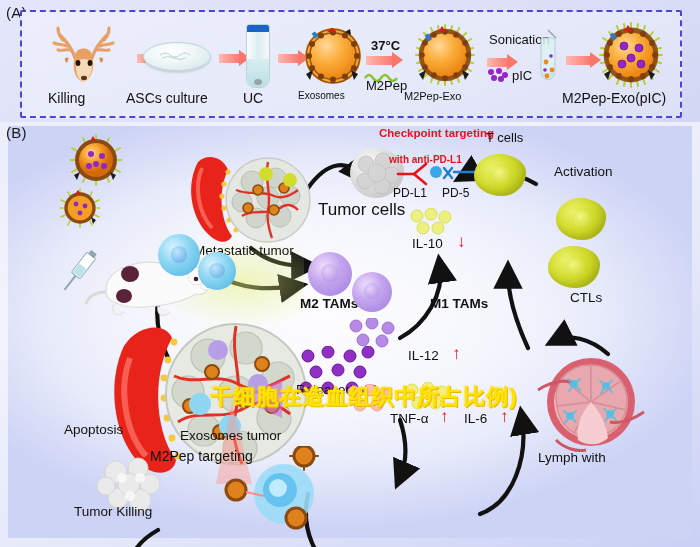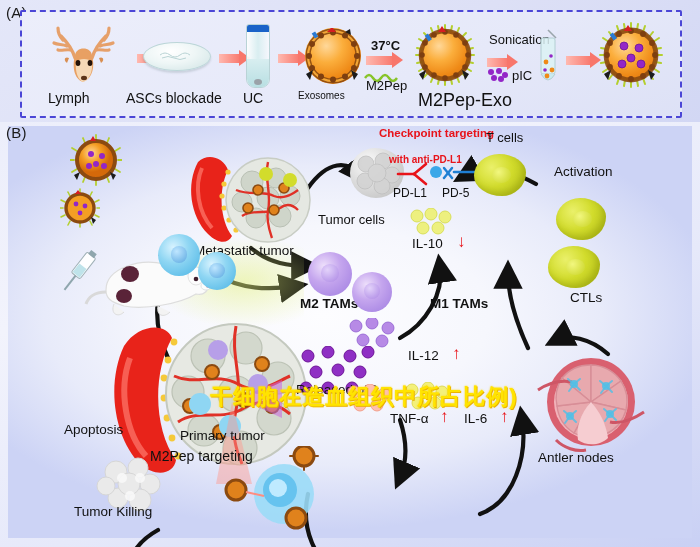--- a/index.html
+++ b/index.html
@@ -117,34 +117,34 @@
         </g>
         <path d="M30 34 C30 24 47 24 47 34 C50 44 48 56 38 60 C29 57 27 44 30 34Z" fill="#e8a063"></path>
         <path d="M31 40 C34 36 44 36 47 40 C48 50 44 58 38 60 C33 58 30 50 31 40Z" fill="#f6d9b6"></path>
         <ellipse cx="33" cy="41" rx="2.4" ry="3" fill="#231208"></ellipse>
         <ellipse cx="45" cy="41" rx="2.4" ry="3" fill="#231208"></ellipse>
         <ellipse cx="39" cy="56" rx="3" ry="2.2" fill="#5c3418"></ellipse>
         <path d="M24 36 C20 34 18 38 22 41Z" fill="#d98f52"></path>
         <path d="M54 36 C58 34 60 38 56 41Z" fill="#d98f52"></path>
       </svg>
     </div>
-    <div class="lbl" style="left:48px;top:90px;font-size:14px;">Lymph</div>
+    <div class="lbl" style="left:48px;top:90px;font-size:14px;">Killing</div>
 
     <div class="parrow" style="left:137px;top:54px;width:22px;"></div>
 
     <div class="dish" style="left:143px;top:42px;width:66px;height:27px;"></div>
     <div class="art" style="left:156px;top:48px;width:42px;height:14px;">
       <svg width="42" height="14" viewBox="0 0 42 14">
         <g stroke="#aacacb" stroke-width="1" fill="none" opacity=".8">
           <path d="M4 7 q5 -4 10 0 q5 4 10 0 q5 -4 10 0"></path>
           <path d="M6 10 q6 -3 12 0 q6 3 12 0"></path>
         </g>
       </svg>
     </div>
-    <div class="lbl" style="left:126px;top:90px;font-size:14px;">ASCs blockade</div>
+    <div class="lbl" style="left:126px;top:90px;font-size:14px;">ASCs culture</div>
 
     <div class="parrow" style="left:219px;top:54px;width:22px;"></div>
 
     <div class="tube" style="left:246px;top:24px;width:22px;height:62px;">
       <div class="cap"></div>
       <div class="liq" style="height:28px;"></div>
       <div class="pellet"></div>
     </div>
     <div class="lbl" style="left:243px;top:90px;font-size:14px;">UC</div>
 
@@ -231,21 +231,21 @@
           <circle cx="8" cy="31" r="2.8"></circle>
             <circle cx="11" cy="19" r="2.8"></circle>
             <circle cx="20" cy="11" r="2.8"></circle>
         </g>
         <path d="M24 8 l4 -6 l4 6Z" fill="#d81d21"></path>
         <rect x="12" y="10" width="4" height="7" fill="#2a7ad4" transform="rotate(-35 14 13)"></rect>
         <path d="M48 46 l7 4 l-4 6Z" fill="#1b1b1b"></path>
         <path d="M12 46 l-7 4 l4 6Z" fill="#1b1b1b"></path>
       </svg>
     </div>
-    <div class="lbl" style="left:418px;top:90px;font-size:18px;">M2Pep-Exo</div>
+    <div class="lbl" style="left:404px;top:90px;font-size:11px;">M2Pep-Exo</div>
 
     <div class="lbl" style="left:489px;top:32px;font-size:13px;">Sonication</div>
     <div class="parrow" style="left:487px;top:58px;width:22px;"></div>
     <div class="art" style="left:487px;top:68px;width:22px;height:14px;">
       <svg width="22" height="14" viewBox="0 0 22 14">
         <g fill="#9326c7">
           <circle cx="4" cy="4" r="3"></circle>
             <circle cx="12" cy="3" r="3"></circle>
             <circle cx="18" cy="7" r="3"></circle>
           <circle cx="7" cy="10" r="3"></circle>
@@ -324,20 +324,21 @@
             <circle cx="33" cy="36" r="4"></circle>
           <circle cx="24" cy="42" r="4"></circle>
             <circle cx="43" cy="42" r="4"></circle>
         </g>
         <path d="M26 9 l4 -6 l4 6Z" fill="#d81d21"></path>
         <rect x="13" y="11" width="4" height="7" fill="#2a7ad4" transform="rotate(-35 15 14)"></rect>
         <path d="M50 48 l7 4 l-4 6Z" fill="#1b1b1b"></path>
         <path d="M13 48 l-7 4 l4 6Z" fill="#1b1b1b"></path>
       </svg>
     </div>
+    <div class="lbl" style="left:562px;top:90px;font-size:14px;">M2Pep-Exo(pIC)</div>
   </div>
 
   <div id="panelB">
     <div id="panelB-inner">
 
       <svg class="ov" viewBox="0 0 684 412">
         <defs>
           <marker id="ah" markerWidth="7" markerHeight="7" refX="4" refY="3.5" orient="auto">
             <path d="M0 0 L7 3.5 L0 7 Z" fill="#111"></path>
           </marker>
@@ -513,21 +514,21 @@
           <g fill="#d3d3d3" stroke="#bdbdbd" stroke-width=".8" opacity=".9">
             <circle cx="16" cy="16" r="8"></circle>
               <circle cx="33" cy="13" r="8"></circle>
               <circle cx="42" cy="27" r="8"></circle>
             <circle cx="32" cy="38" r="8"></circle>
               <circle cx="15" cy="33" r="8"></circle>
               <circle cx="27" cy="25" r="9"></circle>
           </g>
         </svg>
       </div>
-      <div class="lbl" style="left:310px;top:86px;font-size:13px;text-align:center;">Tumor cells</div>
+      <div class="lbl" style="left:310px;top:74px;font-size:17px;text-align:center;">Tumor cells</div>
 
       <div class="lbl red" style="left:371px;top:1px;font-size:11.5px;">Checkpoint targeting</div>
       <div class="lbl red" style="left:381px;top:28px;font-size:10px;">with anti-PD-L1</div>
 
       <div style="position:absolute;left:388px;top:32px;width:106px;height:30px;">
         <svg width="106" height="30" viewBox="0 0 106 30">
           <g stroke="#e8131a" stroke-width="2.6" fill="none" stroke-linecap="round">
             <path d="M2 16 L18 16"></path>
               <path d="M18 16 L30 6"></path>
               <path d="M18 16 L30 26"></path>
@@ -631,21 +632,21 @@
           <g>
               <circle cx="88" cy="98" r="11" fill="#8fd6f3"></circle>
               <circle cx="118" cy="120" r="11" fill="#8fd6f3"></circle>
              <circle cx="146" cy="78" r="10" fill="#b79fe8"></circle>
               <circle cx="106" cy="44" r="10" fill="#b79fe8"></circle>
             </g>
           <path d="M126 92 L170 74 L170 112Z" fill="#c867e0" opacity=".55"></path>
           <path d="M120 96 L104 178 L140 178Z" fill="#ff9a8e" opacity=".45"></path>
         </svg>
       </div>
-      <div class="lbl" style="left:172px;top:302px;font-size:13.5px;">Primary tumor</div>
+      <div class="lbl" style="left:172px;top:302px;font-size:13.5px;">Exosomes tumor</div>
 
       <div style="position:absolute;left:290px;top:220px;width:80px;height:54px;">
         <svg width="80" height="54" viewBox="0 0 80 54">
           <g fill="#8f2fc4" stroke="#6d1497" stroke-width="1">
             <circle cx="10" cy="10" r="6"></circle>
               <circle cx="30" cy="6" r="6"></circle>
               <circle cx="52" cy="10" r="6"></circle>
             <circle cx="70" cy="6" r="6"></circle>
               <circle cx="18" cy="26" r="6"></circle>
               <circle cx="40" cy="24" r="6"></circle>
@@ -712,21 +713,21 @@
               <circle cx="74" cy="60" r="4"></circle>
           </g>
           <g stroke="#4fc0e8" stroke-width="2" opacity=".8" stroke-linecap="round">
             <path d="M38 30 l-6 -5 M38 30 l6 -5 M38 30 l-5 7 M38 30 l6 6"></path>
             <path d="M70 32 l-6 -5 M70 32 l6 -5 M70 32 l-5 7 M70 32 l6 6"></path>
             <path d="M34 62 l-6 -5 M34 62 l6 -5 M34 62 l-5 7 M34 62 l6 6"></path>
             <path d="M74 60 l-6 -5 M74 60 l6 -5 M74 60 l-5 7 M74 60 l6 6"></path>
           </g>
         </svg>
       </div>
-      <div class="lbl" style="left:530px;top:324px;font-size:13.5px;">Antler nodes</div>
+      <div class="lbl" style="left:530px;top:324px;font-size:13.5px;">Lymph with</div>
 
       <div class="lbl" style="left:56px;top:296px;font-size:13.5px;">Apoptosis</div>
       <div style="position:absolute;left:84px;top:328px;width:76px;height:66px;">
         <svg width="76" height="66" viewBox="0 0 76 66">
           <g fill="#eaeaea" stroke="#d6d6d6" stroke-width="1">
             <circle cx="24" cy="18" r="11"></circle>
               <circle cx="46" cy="14" r="10"></circle>
               <circle cx="58" cy="30" r="10"></circle>
             <circle cx="48" cy="46" r="11"></circle>
               <circle cx="26" cy="44" r="10"></circle>

